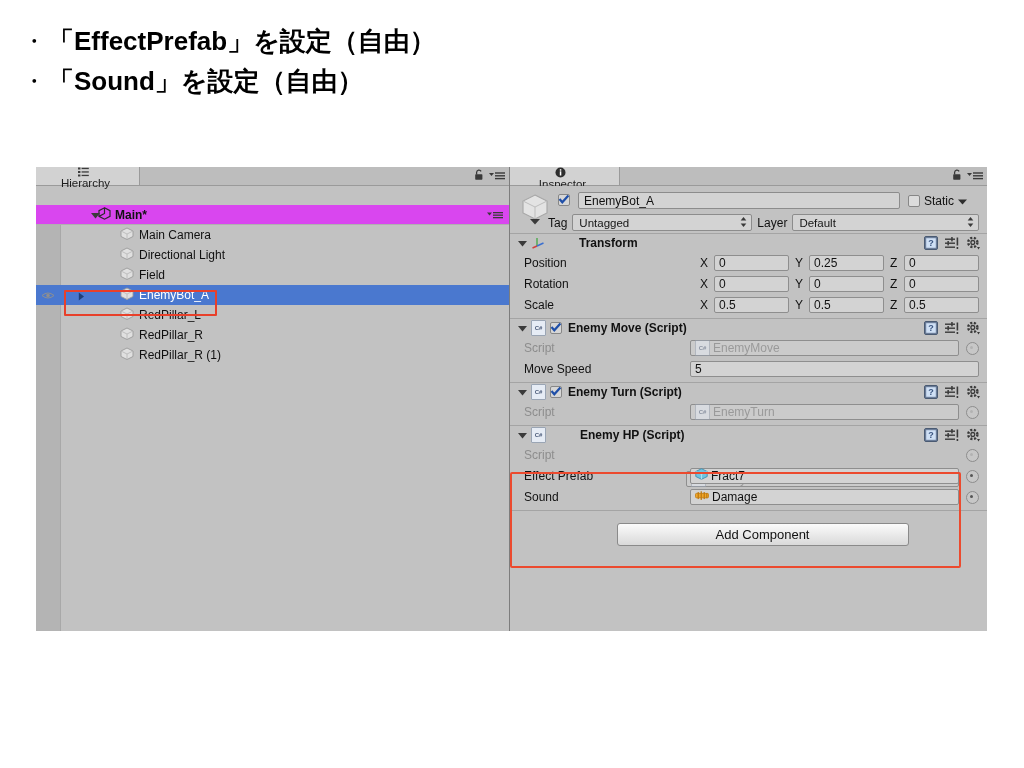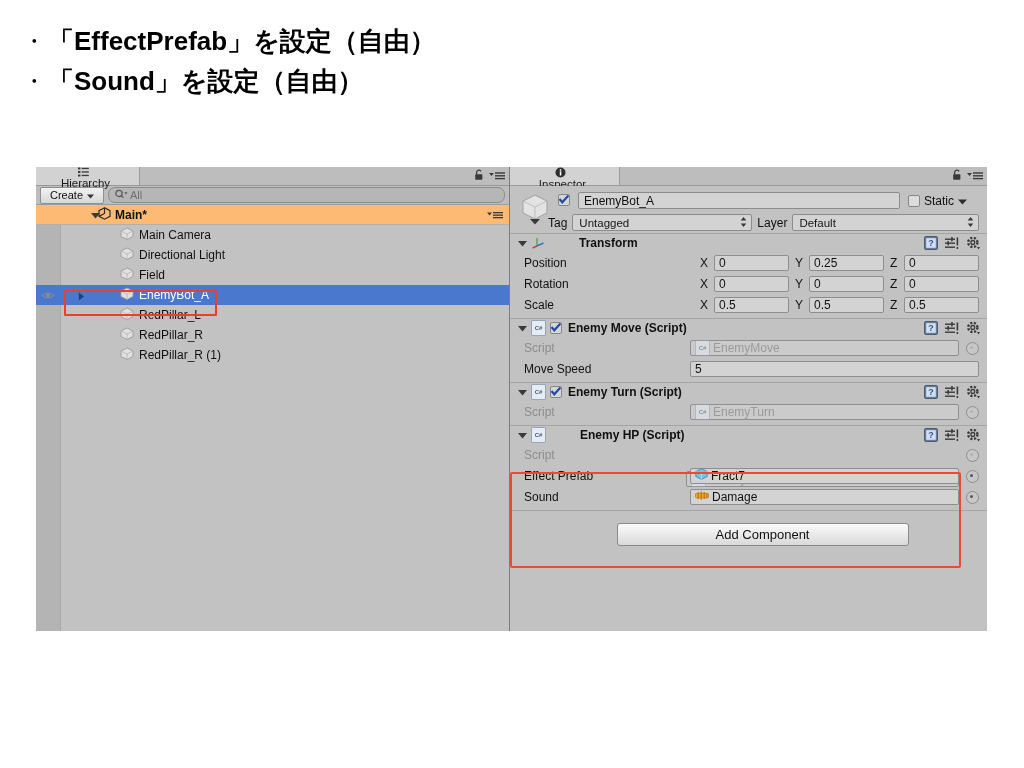--- a/index.html
+++ b/index.html
@@ -67,21 +67,21 @@
     border-radius:7px;display:flex;align-items:center;padding:0 6px;gap:2px;
     color:#6e6e6e;font-size:11px;
   }
   #hier-body{position:absolute;left:0;top:38px;right:0;bottom:0;background:#c2c2c2;}
   #hier-gutter{
     position:absolute;left:0;top:0;width:24px;bottom:0;background:#b4b4b4;
     border-right:1px solid #a8a8a8;
   }
   .scene-row{
     position:relative;height:20px;display:flex;align-items:center;
-    background:#fdba74;border-bottom:1px solid #b0b0b0;
+    background:#d946ef;border-bottom:1px solid #b0b0b0;
     padding-left:48px;box-sizing:border-box;
     font-weight:bold;font-size:12px;color:#111;
   }
   .scene-row .foldout{position:absolute;left:55px;}
   .go-row{
     position:relative;height:20px;display:flex;align-items:center;
     padding-left:84px;box-sizing:border-box;font-size:12px;color:#111;
   }
   .go-row.selected{background:#4a78cf;color:#ffffff;}
   .go-row .cube{margin-right:5px;}
@@ -230,40 +230,20 @@
           <svg width="16" height="11" viewBox="0 0 16 11">
             <path d="M0 3 L5 3 L2.5 6 Z" fill="#3a3a3a"></path>
             <rect x="6" y="2.3" width="10" height="1.4" fill="#3a3a3a"></rect>
             <rect x="6" y="5.1" width="10" height="1.4" fill="#3a3a3a"></rect>
             <rect x="6" y="7.9" width="10" height="1.4" fill="#3a3a3a"></rect>
           </svg>
         </span>
       </div>
     </div>
 
-    <div id="hier-toolbar">
-      <div class="create-btn">
-        <span>Create</span>
-        <span>
-          <svg width="7" height="5" viewBox="0 0 7 5">
-              <path d="M0 0.6 L7 0.6 L3.5 4.6 Z" fill="#333"></path>
-            </svg>
-        </span>
-      </div>
-      <div class="search-field">
-        <span>
-          <svg width="13" height="11" viewBox="0 0 13 11">
-            <circle cx="4" cy="4.4" r="3.1" fill="none" stroke="#5c5c5c" stroke-width="1.3"></circle>
-            <line x1="6.2" y1="6.6" x2="8.4" y2="8.8" stroke="#5c5c5c" stroke-width="1.3"></line>
-            <path d="M9.2 3.2 L12.6 3.2 L10.9 5.4 Z" fill="#5c5c5c"></path>
-          </svg>
-        </span>
-        <span>All</span>
-      </div>
-    </div>
 
     <div id="hier-body">
       <div id="hier-gutter"></div>
 
       <div class="scene-row">
         <span class="foldout">
           <svg width="9" height="7" viewBox="0 0 9 7">
               <path d="M0 1 L9 1 L4.5 6.5 Z" fill="#3a3a3a"></path>
             </svg>
         </span>

